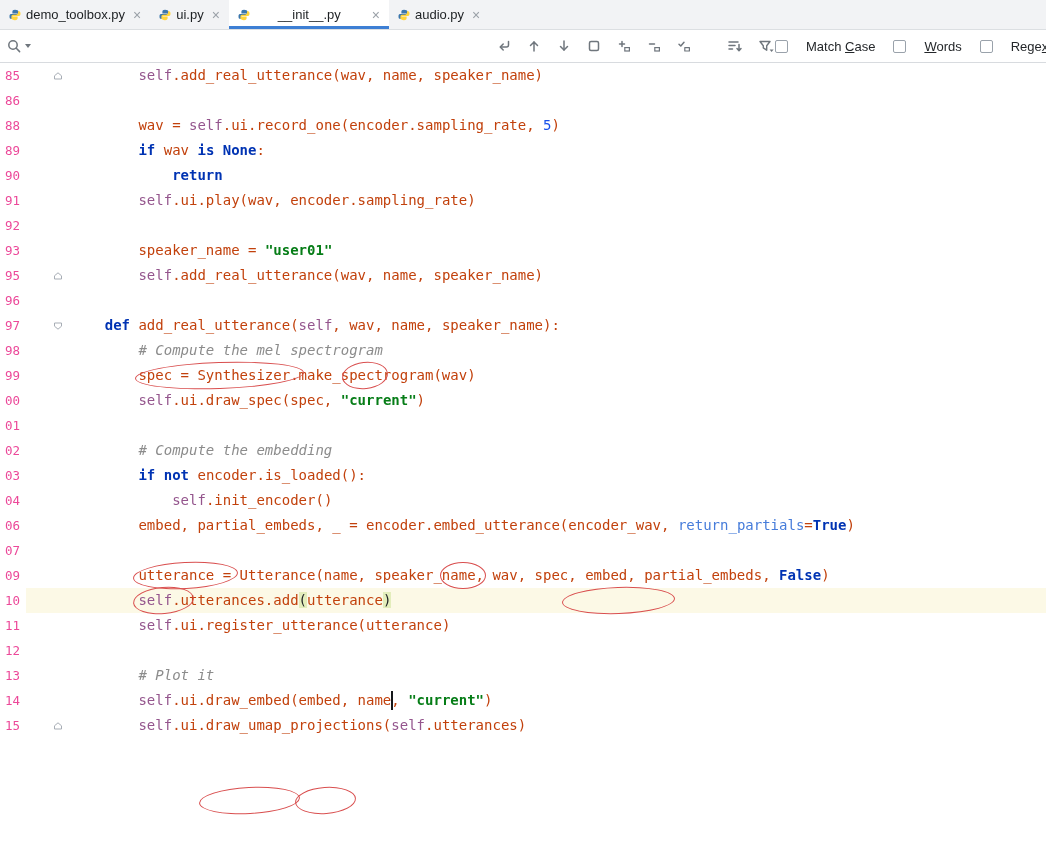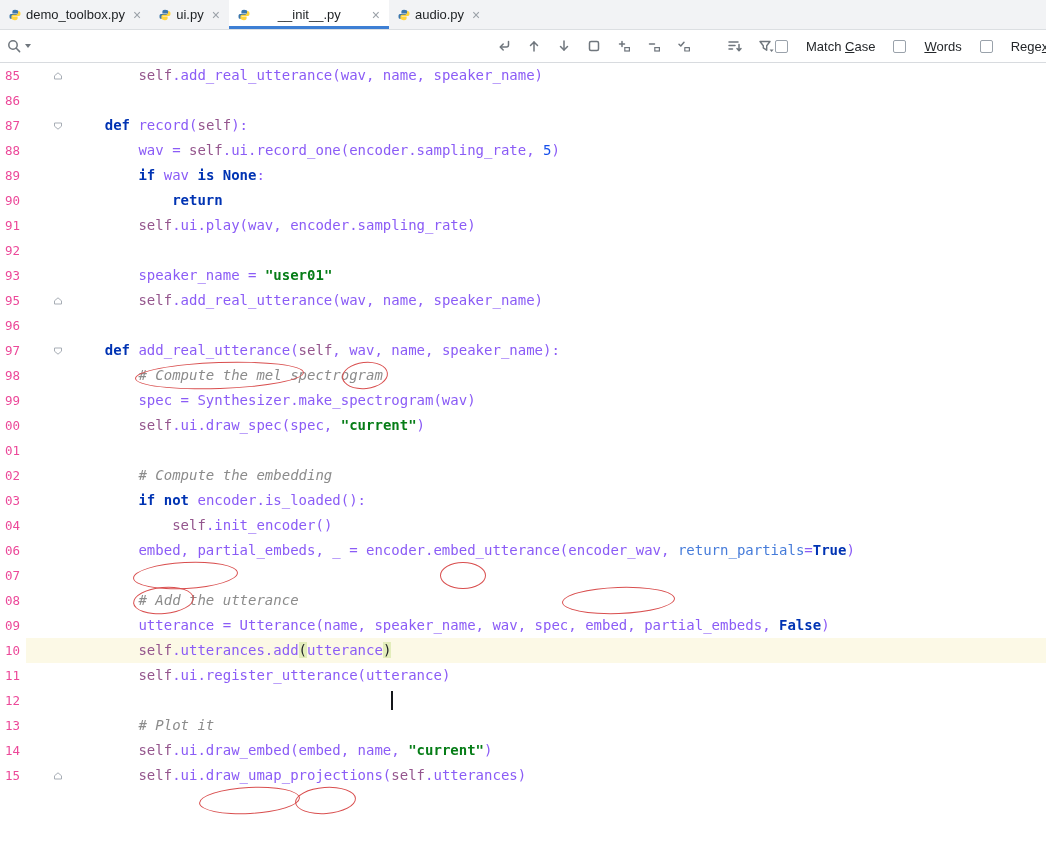--- a/index.html
+++ b/index.html
@@ -35,21 +35,21 @@
 
   
   .editor{position:absolute;top:63px;left:0;right:0;bottom:0;background:#fff;overflow:hidden;}
   .cl{display:flex;height:25px;line-height:25px;}
   .ln{flex:0 0 26px;box-sizing:border-box;text-align:right;padding-right:6px;color:#ec4899;
       font-family:"DejaVu Sans Mono",monospace;font-size:12.5px;user-select:none;}
   .rest{flex:1;display:flex;min-width:0;}
   .rest.hl{background:var(--line-highlight,#fcf9e6);}
   .gut{flex:0 0 45px;box-sizing:border-box;padding-left:27px;display:flex;align-items:center;}
   .codeln{flex:1;white-space:pre;font-family:"DejaVu Sans Mono",monospace;font-size:14px;}
-  .t-plain{color:#8b5cf6;}
+  .t-plain{color:#c2410c;}
   .t-kw{color:var(--keyword,#0033b3);font-weight:bold;}
   .t-self{color:var(--self,#94558d);}
   .t-str{color:var(--string,#067d17);font-weight:bold;}
   .t-num{color:var(--number,#1750eb);}
   .t-com{color:var(--comment,#8c8c8c);font-style:italic;}
   .t-arg{color:var(--named-arg,#467cda);}
   .t-brace{background:var(--brace-match,#e3edbb);}
 
   
   .ov{position:absolute;inset:0;pointer-events:none;}
@@ -201,31 +201,20 @@
         </div>
       </div>
       <div class="cl">
         <div class="ln">86</div>
         <div class="rest">
           <div class="gut"></div>
           <div class="codeln"></div>
         </div>
       </div>
       <div class="cl">
-        <div class="ln">87</div>
-        <div class="rest">
-          <div class="gut">
-            <svg width="10" height="10" viewBox="0 0 10 10">
-              <path d="M1.5 2 h7 v3.2 L5 8.2 1.5 5.2 Z" fill="#fff" stroke="#a7adb5"></path>
-            </svg>
-          </div>
-          <div class="codeln"><span class="t-plain">    </span><span class="t-kw">def</span><span class="t-plain"> record(</span><span class="t-self">self</span><span class="t-plain">):</span></div>
-        </div>
-      </div>
-      <div class="cl">
         <div class="ln">88</div>
         <div class="rest">
           <div class="gut"></div>
           <div class="codeln"><span class="t-plain">        wav = </span><span class="t-self">self</span><span class="t-plain">.ui.record_one(encoder.sampling_rate, </span><span class="t-num">5</span><span class="t-plain">)</span></div>
         </div>
       </div>
       <div class="cl">
         <div class="ln">89</div>
         <div class="rest">
           <div class="gut"></div>
@@ -343,27 +332,20 @@
         <div class="rest">
           <div class="gut"></div>
           <div class="codeln"><span class="t-plain">        embed, partial_embeds, _ = encoder.embed_utterance(encoder_wav, </span><span class="t-arg">return_partials</span><span class="t-plain">=</span><span class="t-kw">True</span><span class="t-plain">)</span></div>
         </div>
       </div>
       <div class="cl">
         <div class="ln">07</div>
         <div class="rest">
           <div class="gut"></div>
           <div class="codeln"></div>
-        </div>
-      </div>
-      <div class="cl">
-        <div class="ln">08</div>
-        <div class="rest">
-          <div class="gut"></div>
-          <div class="codeln"><span class="t-com">        # Add the utterance</span></div>
         </div>
       </div>
       <div class="cl">
         <div class="ln">09</div>
         <div class="rest">
           <div class="gut"></div>
           <div class="codeln"><span class="t-plain">        utterance = Utterance(name, speaker_name, wav, spec, embed, partial_embeds, </span><span class="t-kw">False</span><span class="t-plain">)</span></div>
         </div>
       </div>
       <div class="cl">

